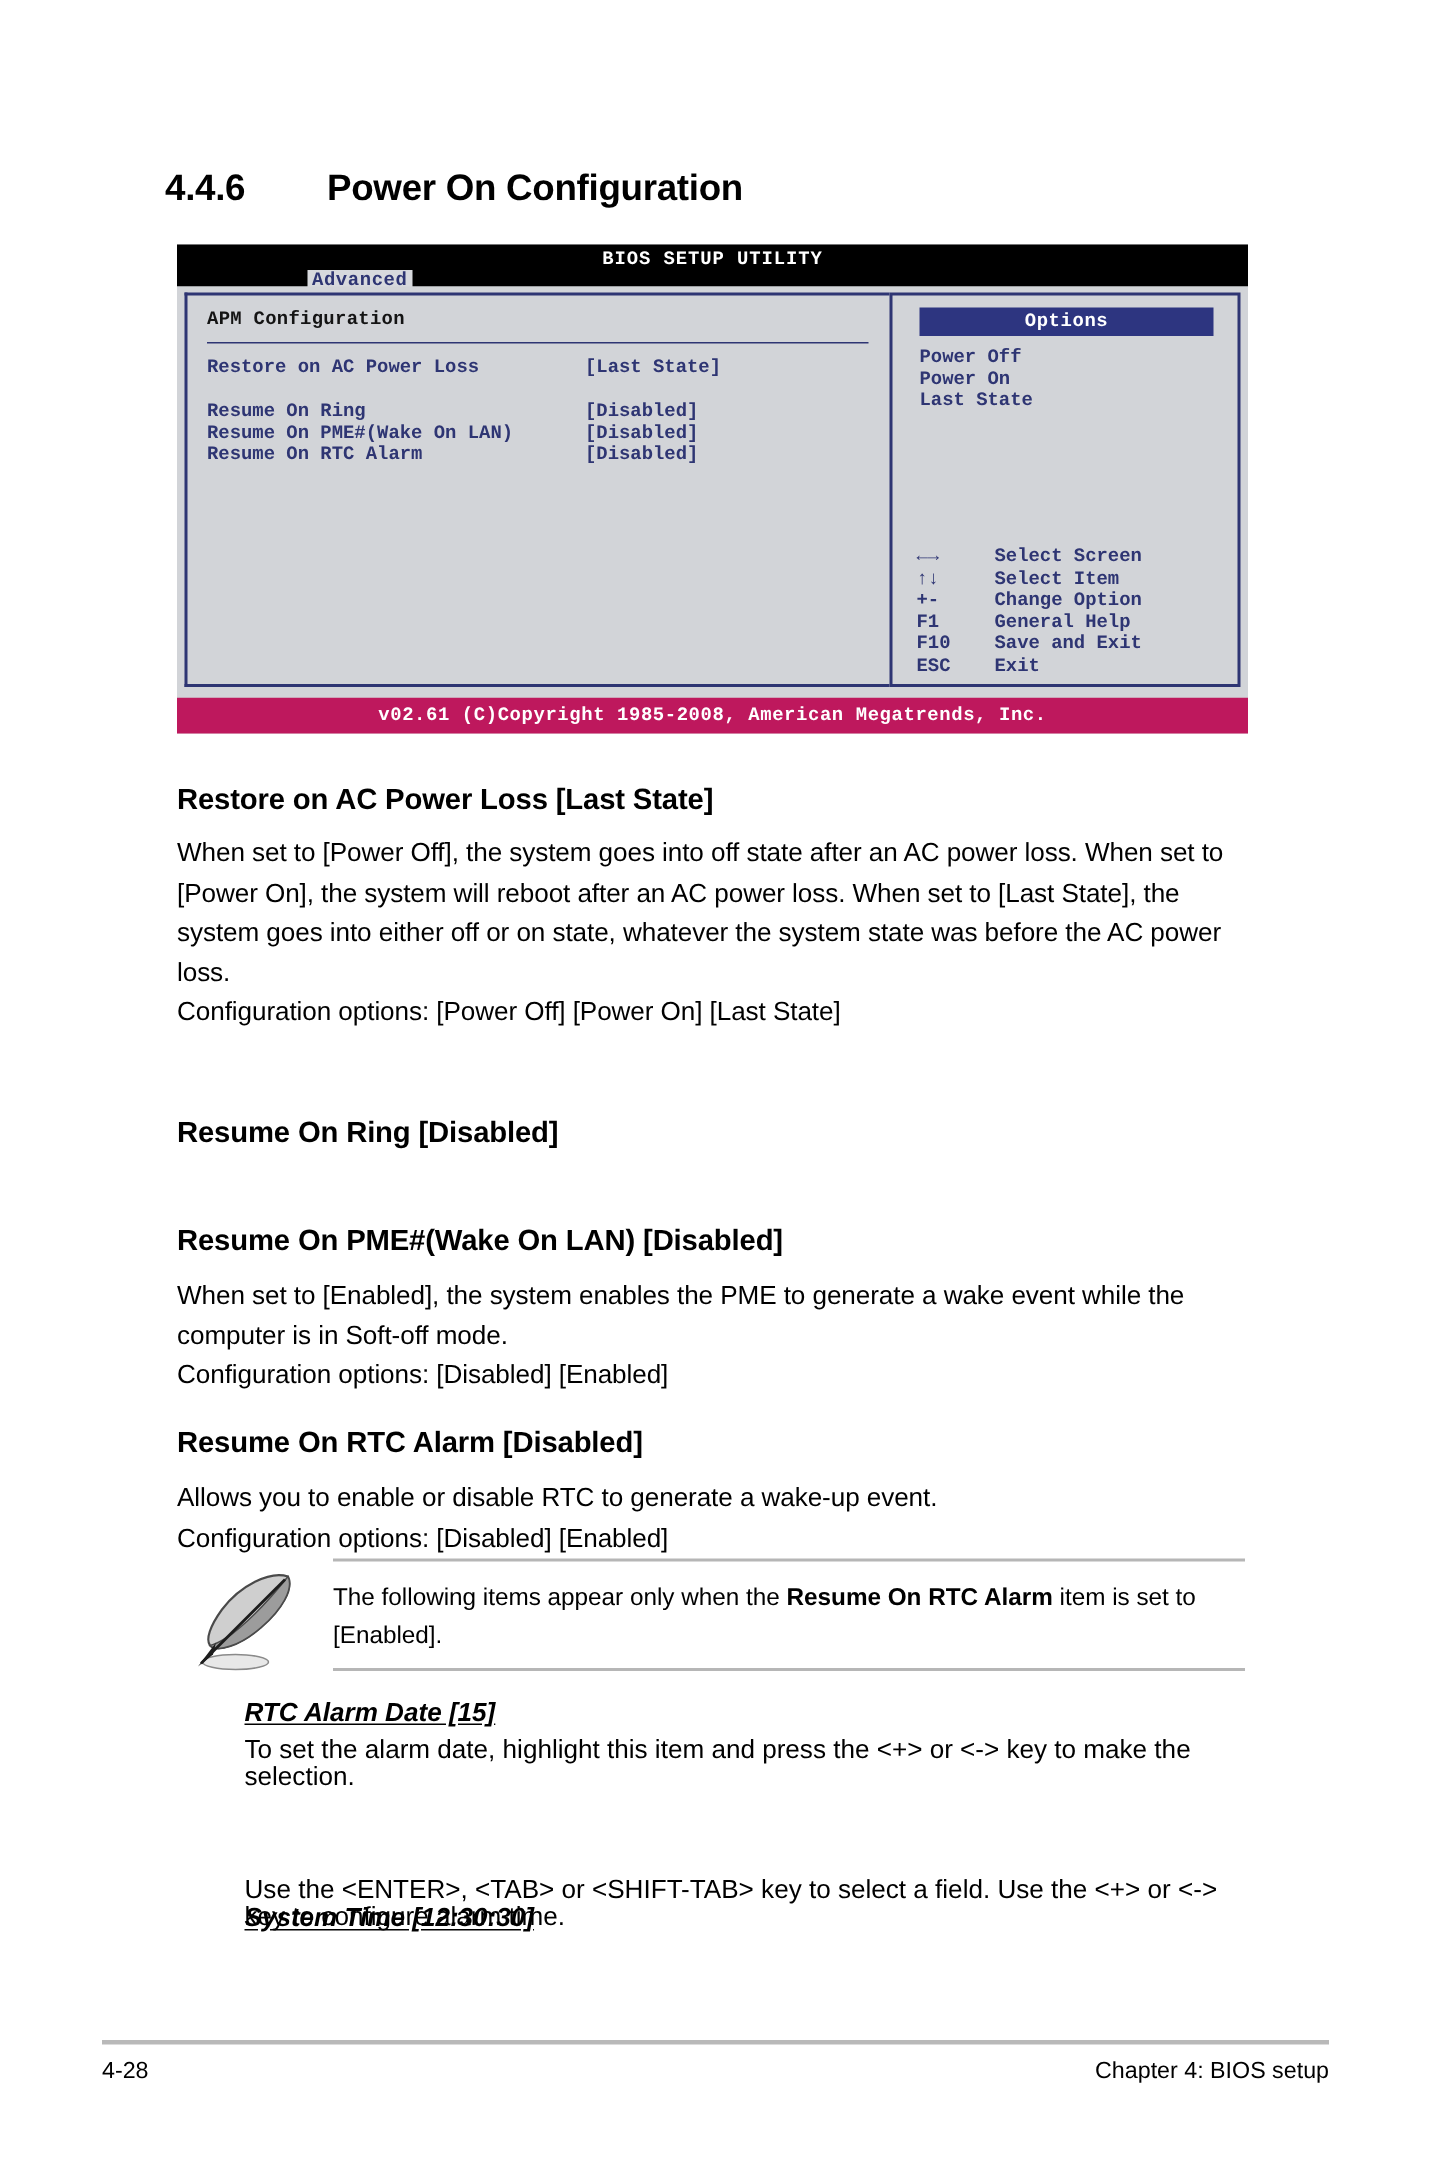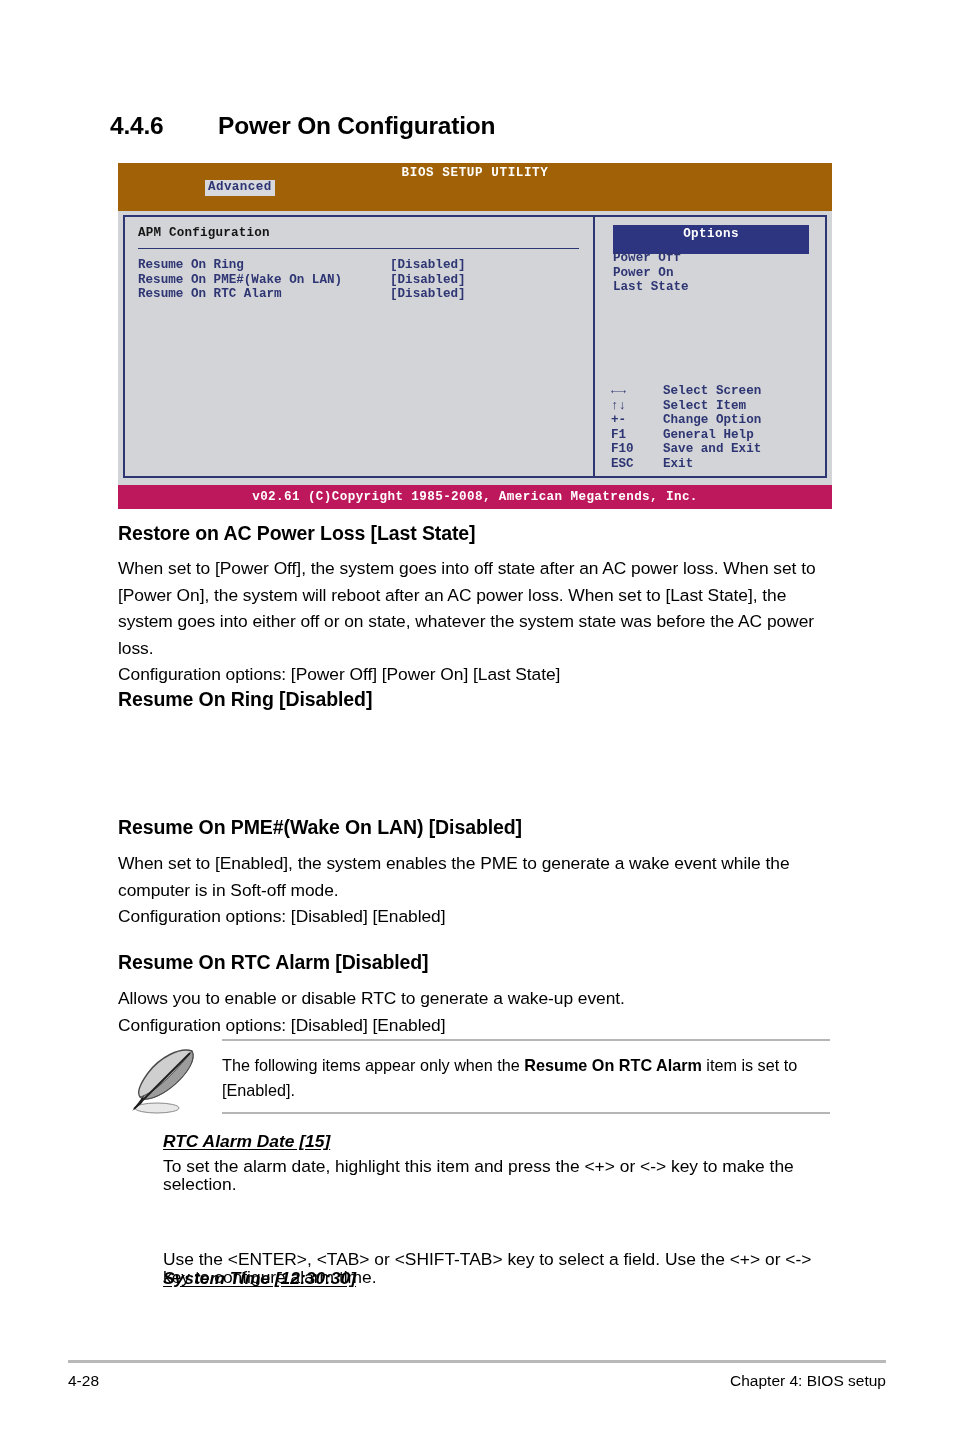--- a/index.html
+++ b/index.html
@@ -47,22 +47,22 @@
     width: 714px;
     background: #d2d4d8;
     font-family: "Liberation Mono", "DejaVu Sans Mono", monospace;
     font-size: 12.6px;
     font-weight: bold;
     line-height: 14.6px;
     color: #2e3573;
   }
   .bios-header {
     position: relative;
-    height: 48px;
-    background: #a16207;
+    height: 28px;
+    background: #000000;
   }
   .bios-title {
     position: absolute;
     left: 0; right: 0;
     top: 3px;
     text-align: center;
     color: #ffffff;
     letter-spacing: 0.6px;
   }
   .bios-tab {
@@ -129,21 +129,21 @@
   }
   .srow .lbl { position: absolute; left: 0; top: 0; }
   .srow .val { position: absolute; left: 252px; top: 0; }
   .srow.gap { height: 29.2px; }
 
   .opt-head {
     position: absolute;
     left: 18px;
     top: 8px;
     width: 196px;
-    height: 29px;
+    height: 19px;
     background: #2d3580;
     color: #ffffff;
     text-align: center;
     line-height: 19px;
     letter-spacing: 0.4px;
   }
   .opt-list {
     position: absolute;
     left: 18px;
     top: 34px;
@@ -277,20 +277,24 @@
       <div class="bios-tab">Advanced</div>
     </div>
 
     <div class="bios-body">
 
       <div class="panel-left">
         <div class="apm-title">APM Configuration</div>
         <div class="apm-rule"></div>
 
         <div class="settings">
+          <div class="srow gap">
+            <span class="lbl">Restore on AC Power Loss</span>
+            <span class="val">[Last State]</span>
+          </div>
           <div class="srow">
             <span class="lbl">Resume On Ring</span>
             <span class="val">[Disabled]</span>
           </div>
           <div class="srow">
             <span class="lbl">Resume On PME#(Wake On LAN)</span>
             <span class="val">[Disabled]</span>
           </div>
           <div class="srow">
             <span class="lbl">Resume On RTC Alarm</span>
@@ -336,21 +340,21 @@
       </div>
 
     </div>
 
     <div class="bios-footer">v02.61 (C)Copyright 1985-2008, American Megatrends, Inc.</div>
   </div>
 
   <div class="h3" style="top:522px;">Restore on AC Power Loss [Last State]</div>
   <div class="para" style="top:555px;"><span>When set to [Power Off], the system goes into off state after an AC power loss. When set to [Power On], the system will reboot after an AC power loss. When set to [Last State], the system goes into either off or on state, whatever the system state was before the AC power loss.</span><br><span>Configuration options: [Power Off] [Power On] [Last State]</span></div>
 
-  <div class="h3" style="top:688px;">Resume On Ring [Disabled]</div>
+  <div class="h3" style="top:744px;">Resume On Ring [Disabled]</div>
 
   <div class="h3" style="top:816px;">Resume On PME#(Wake On LAN) [Disabled]</div>
   <div class="para" style="top:850px;"><span>When set to [Enabled], the system enables the PME to generate a wake event while the computer is in Soft-off mode.</span><br><span>Configuration options: [Disabled] [Enabled]</span></div>
 
   <div class="h3" style="top:951px;">Resume On RTC Alarm [Disabled]</div>
   <div class="para" style="top:985px;"><span>Allows you to enable or disable RTC to generate a wake-up event.</span><br><span>Configuration options: [Disabled] [Enabled]</span></div>
 
   <div class="note">
     <div class="note-rule-top"></div>
     <div class="note-rule-bottom"></div>

